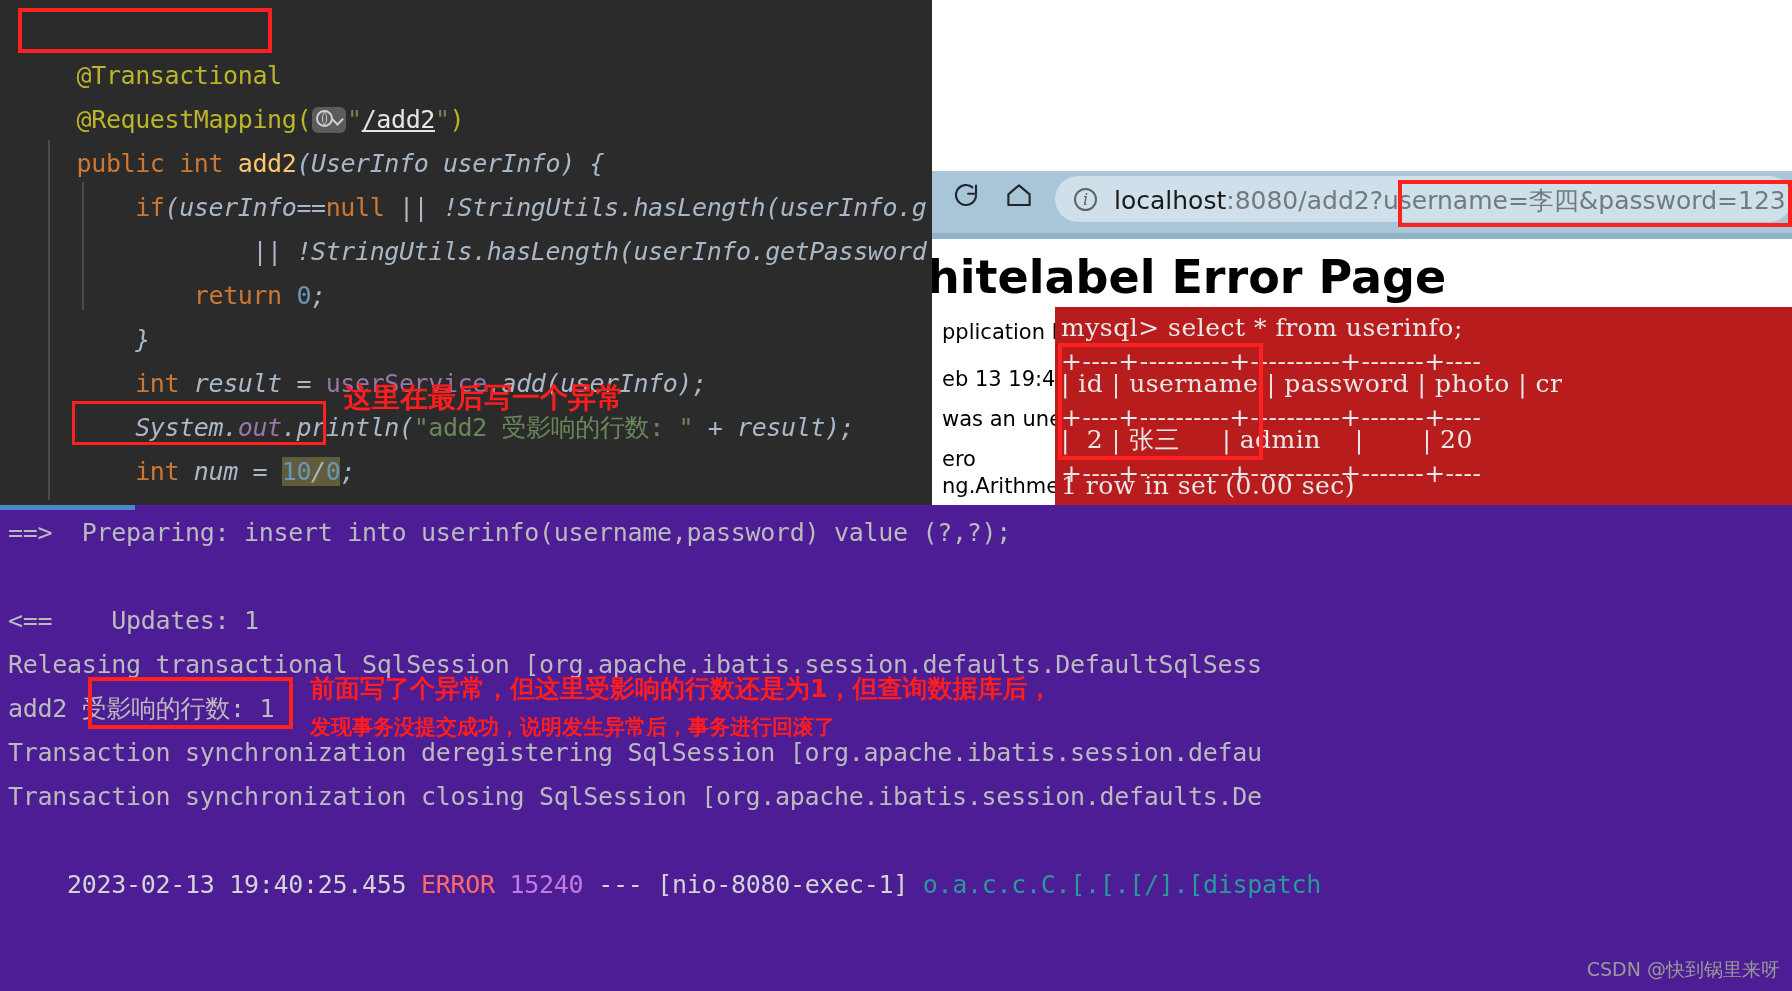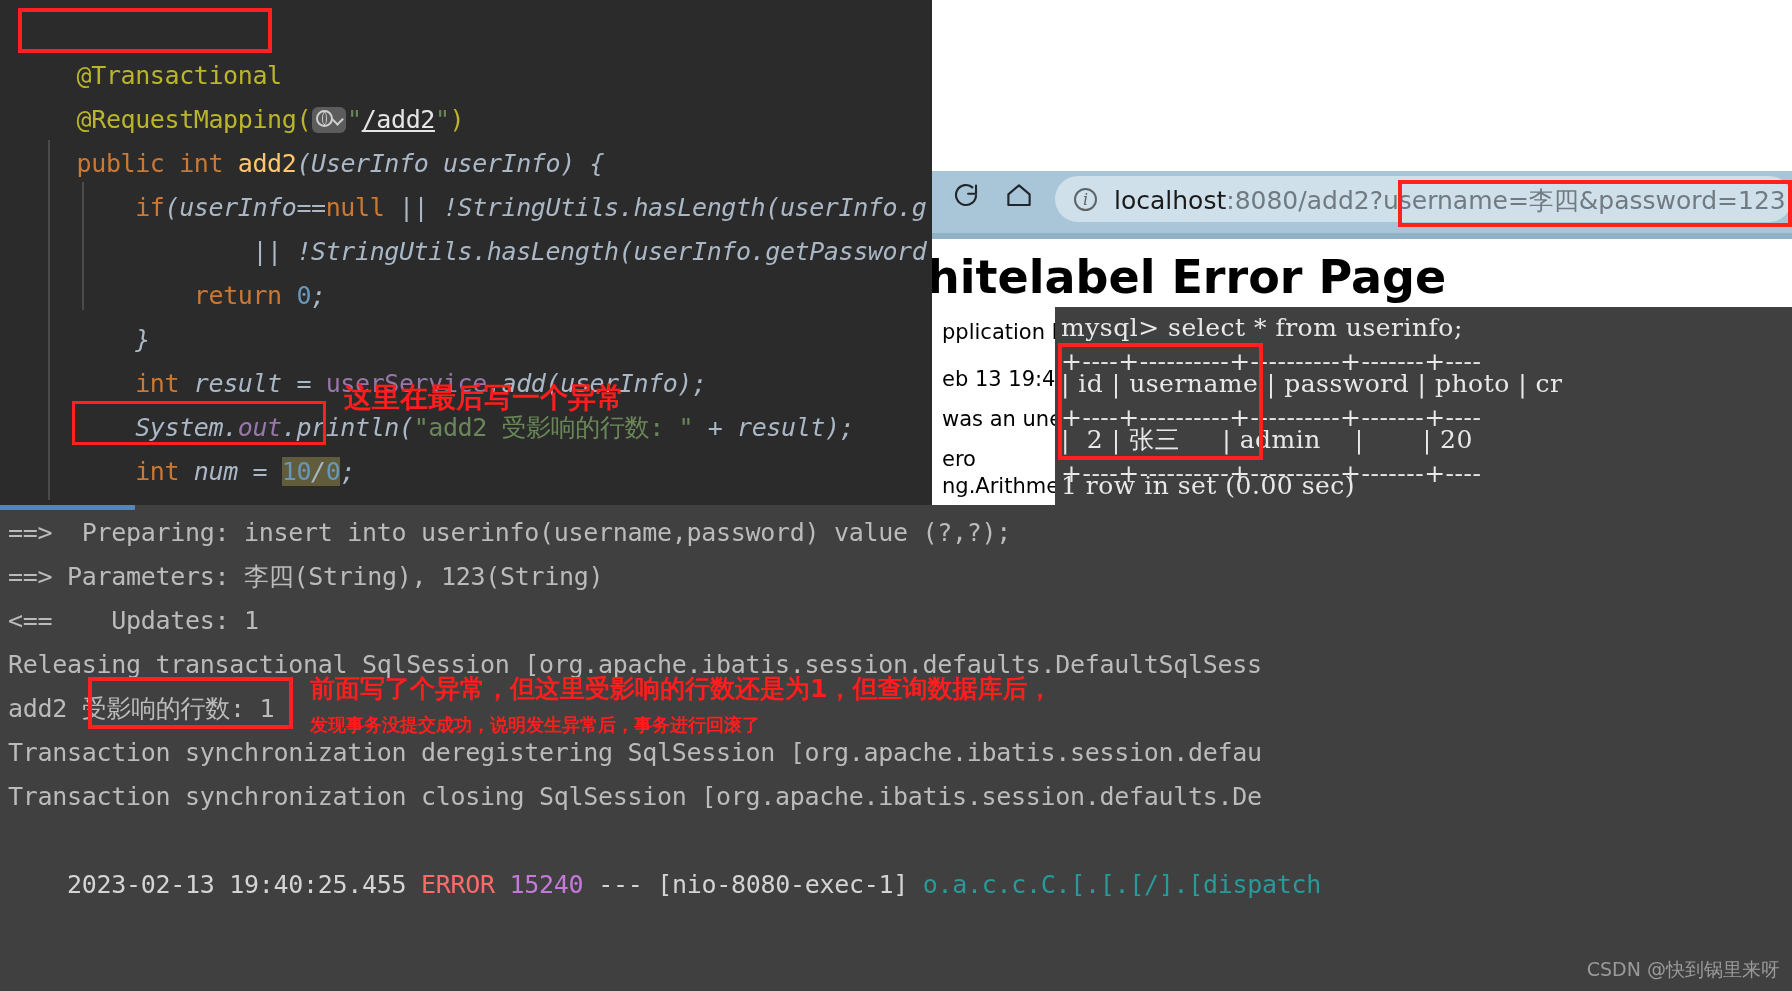--- a/index.html
+++ b/index.html
@@ -98,32 +98,32 @@
   }
   .err-body{
     position:absolute;left:10px;
     font-family:"DejaVu Sans","Liberation Sans",sans-serif;
     font-size:21px;color:#000;white-space:pre;
   }
 
   
   #mysql{
     position:absolute;left:1055px;top:307px;width:737px;height:198px;
-    background:#404040;overflow:hidden;
+    background:#b91c1c;overflow:hidden;
   }
   .my-line{
     position:absolute;left:6px;white-space:pre;
     font-family:"DejaVu Serif",serif;
     font-size:25px;line-height:34px;color:#e8e8e8;letter-spacing:0.5px;
   }
 
   
   #console{
     position:absolute;left:0;top:505px;width:1792px;height:486px;
-    background:#404040;overflow:hidden;
+    background:#4c1d95;overflow:hidden;
   }
   #console-topbar{position:absolute;left:0;top:0;width:135px;height:5px;background:#4a88c7;}
   .log-line{
     position:absolute;left:8px;white-space:pre;
     font-family:"DejaVu Sans Mono",monospace;
     font-size:25px;line-height:44px;color:#bbbbbb;letter-spacing:-0.3px;
   }
   .lg-err{color:#ff6b68;}
   .lg-pid{color:#c679dd;}
   .lg-cls{color:#299999;}
@@ -233,29 +233,28 @@
   <div class="my-line" style="top:150px;">+----+----------+----------+-------+----</div>
   <div class="my-line" style="top:162px;">1 row in set (0.00 sec)</div>
 </div>
 
 <div class="redbox" style="left:1058px;top:343px;width:205px;height:117px;"></div>
 
 <div id="console">
   <div id="console-topbar"></div>
 
   <div class="log-line" style="top:6px;">==&gt;  Preparing: insert into userinfo(username,password) value (?,?);</div>
-  <div class="log-line" style="top:50px;">==&gt; Parameters: 李四(String), 123(String)</div>
   <div class="log-line" style="top:94px;">&lt;==    Updates: 1</div>
   <div class="log-line" style="top:138px;">Releasing transactional SqlSession [org.apache.ibatis.session.defaults.DefaultSqlSess</div>
   <div class="log-line" style="top:182px;">add2 受影响的行数: 1</div>
   <div class="log-line" style="top:226px;">Transaction synchronization deregistering SqlSession [org.apache.ibatis.session.defau</div>
   <div class="log-line" style="top:270px;">Transaction synchronization closing SqlSession [org.apache.ibatis.session.defaults.De</div>
 
   <div class="log-line" style="top:314px;">
     <span class="lg-white">2023-02-13 19:40:25.455</span><span> </span><span class="lg-err">ERROR</span><span> </span><span class="lg-pid">15240</span><span class="lg-white"> </span><span class="lg-white">---</span><span> </span><span class="lg-white">[nio-8080-exec-1]</span><span> </span><span class="lg-cls">o.a.c.c.C.[.[.[/].[dispatch</span>
   </div>
 </div>
 
 <div class="redbox" style="left:88px;top:677px;width:205px;height:52px;"></div>
 <div class="rednote" style="left:310px;top:672px;font-size:25px;">前面写了个异常，但这里受影响的行数还是为1，但查询数据库后，</div>
-<div class="rednote" style="left:310px;top:713px;font-size:18px;">发现事务没提交成功，说明发生异常后，事务进行回滚了</div>
+<div class="rednote" style="left:310px;top:713px;font-size:21px;">发现事务没提交成功，说明发生异常后，事务进行回滚了</div>
 
 <div id="watermark">CSDN @快到锅里来呀</div>
 
 </body></html>

